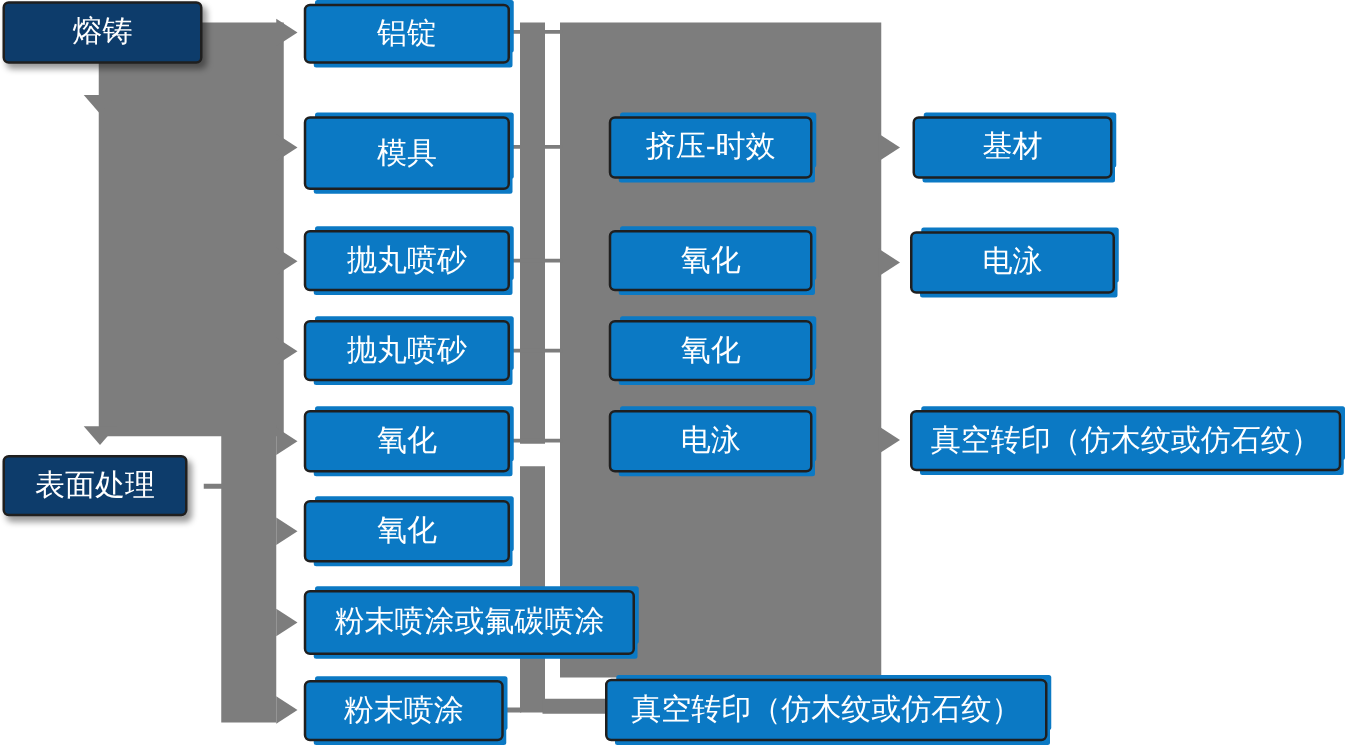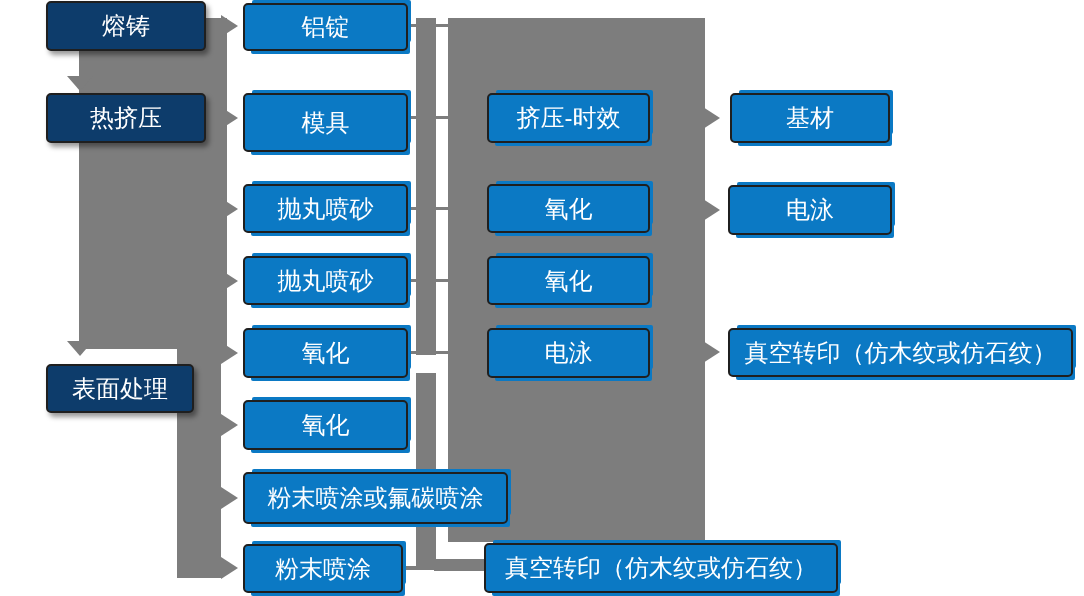--- a/index.html
+++ b/index.html
@@ -19,21 +19,20 @@
     border:2px solid var(--border-dark);border-radius:5px;color:var(--text-white);
     font-size:24px;line-height:1;white-space:nowrap;z-index:2;padding:0 4px;
   }
   .blue{
     background:var(--box-blue);
     box-shadow:6px -6px 0 -3px var(--box-blue), 5px 6px 0 -3px var(--box-blue);
   }
   .navy{
     background:var(--box-navy);
     box-shadow:3px 4px 5px rgba(0,0,0,0.40);
-    margin-left:44px;
   }
   .seg{position:absolute;background:var(--connector-gray);z-index:1;}
   .arr-r{
     position:absolute;width:0;height:0;z-index:1;
     border-top:11px solid transparent;border-bottom:11px solid transparent;
     border-left:17px solid var(--connector-gray);
   }
   .arr-d{
     position:absolute;width:0;height:0;z-index:1;
     border-left:13px solid transparent;border-right:13px solid transparent;
@@ -71,21 +70,20 @@
   <div class="arr-r" style="left:221px;top:557px;"></div>
 
   <div class="arr-r" style="left:703px;top:107px;"></div>
   <div class="arr-r" style="left:703px;top:199px;"></div>
   <div class="arr-r" style="left:703px;top:341px;"></div>
 
   <div class="arr-d" style="left:67px;top:76px;"></div>
   <div class="arr-d" style="left:67px;top:341px;"></div>
 
   <div class="box navy" style="left:2px;top:1px;width:160px;height:50px;">熔铸</div>
-  <div class="box navy" style="left:2px;top:93px;width:160px;height:50px;">热挤压</div>
   <div class="box navy" style="left:2px;top:364px;width:148px;height:49px;">表面处理</div>
 
   <div class="box blue" style="left:243px;top:3px;width:165px;height:48px;text-align:center;">铝锭</div>
   <div class="box blue" style="left:243px;top:93px;width:165px;height:59px;">模具</div>
   <div class="box blue" style="left:243px;top:184px;width:165px;height:49px;">抛丸喷砂</div>
   <div class="box blue" style="left:243px;top:256px;width:165px;height:49px;">抛丸喷砂</div>
   <div class="box blue" style="left:243px;top:328px;width:165px;height:50px;">氧化</div>
   <div class="box blue" style="left:243px;top:400px;width:165px;height:50px;">氧化</div>
   <div class="box blue" style="left:243px;top:544px;width:160px;height:49px;">粉末喷涂</div>
   <div class="box blue" style="left:243px;top:472px;width:265px;height:52px;">粉末喷涂或氟碳喷涂</div>

